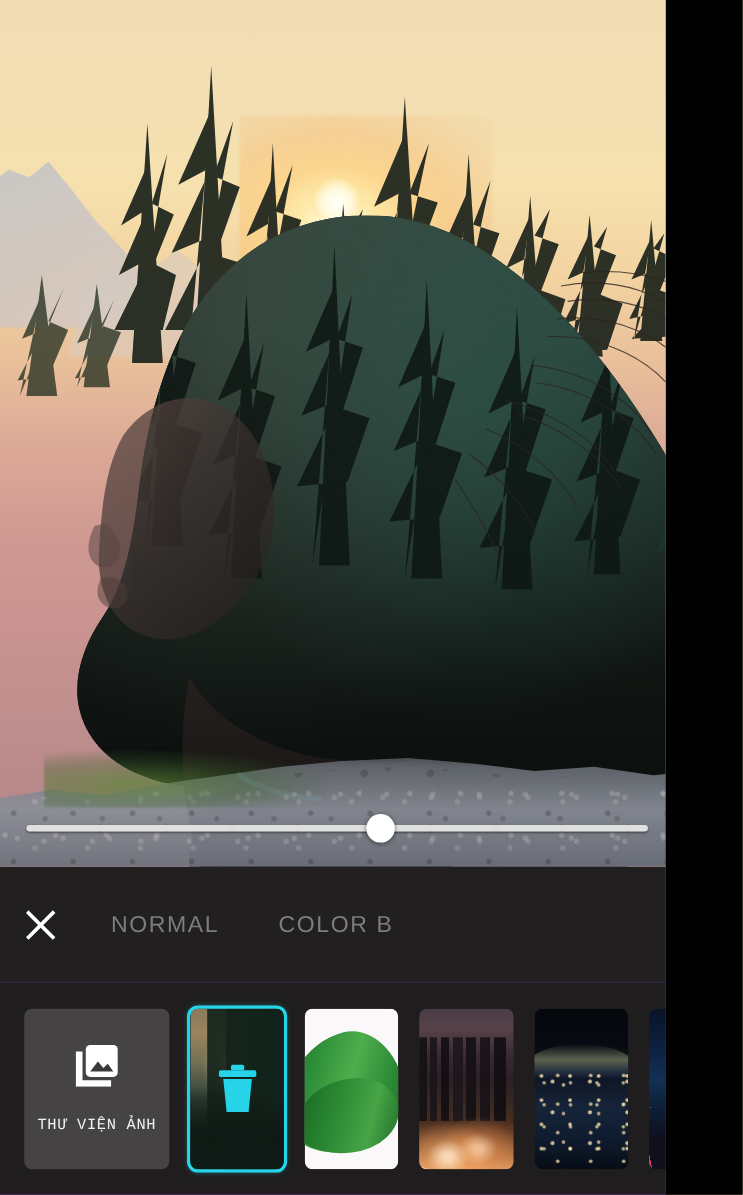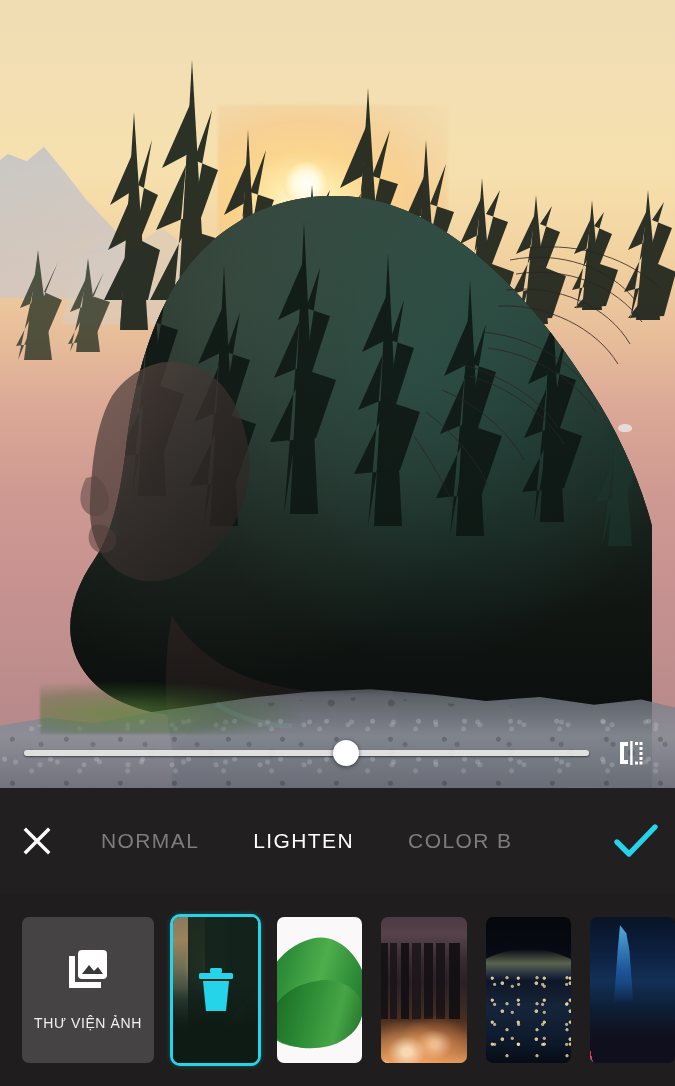--- a/index.html
+++ b/index.html
@@ -7,21 +7,21 @@
   html, body {
     width: 675px;
     height: 1086px;
     background: #000;
     font-family: "Liberation Sans", sans-serif;
     overflow: hidden;
   }
 
   #app {
     position: relative;
-    width: 675px;
+    width: 605px;
     height: 1086px;
     background: #8b5cf6;
     overflow: hidden;
   }
 
   
   .canvas {
     position: absolute;
     left: 0; top: 0;
     width: 675px;
@@ -277,20 +277,21 @@
     width: 132px; height: 146px;
     background: #454343;
     border-radius: 7px;
     display: flex;
     flex-direction: column;
     align-items: center;
     justify-content: center;
     gap: 27px;
     cursor: pointer;
     flex: 0 0 auto;
+    font-family: Liberation Mono, monospace;
   }
   .gallery-label {
     color: #f2f2f2;
     font-size: 14px;
     letter-spacing: .6px;
   }
 
   .photo-thumb {
     width: 104px; height: 146px;
     border-radius: 7px;
@@ -572,21 +573,20 @@
 
   <div class="blend-bar">
     <div class="close-btn">
       <svg width="32" height="32" viewBox="0 0 32 32">
         <path d="M5 5 L27 27 M27 5 L5 27" stroke="#ffffff" stroke-width="3.4" stroke-linecap="square"></path>
       </svg>
     </div>
 
     <div class="modes">
       <div class="mode">NORMAL</div>
-      <div class="mode active">LIGHTEN</div>
       <div class="mode">COLOR B</div>
     </div>
 
     <div class="confirm-btn">
       <svg width="46" height="40" viewBox="0 0 46 40">
         <path d="M4 21 L16 33 L42 6" stroke="#25d4e8" stroke-width="5.4" fill="none" stroke-linecap="round" stroke-linejoin="round"></path>
       </svg>
     </div>
   </div>
 

